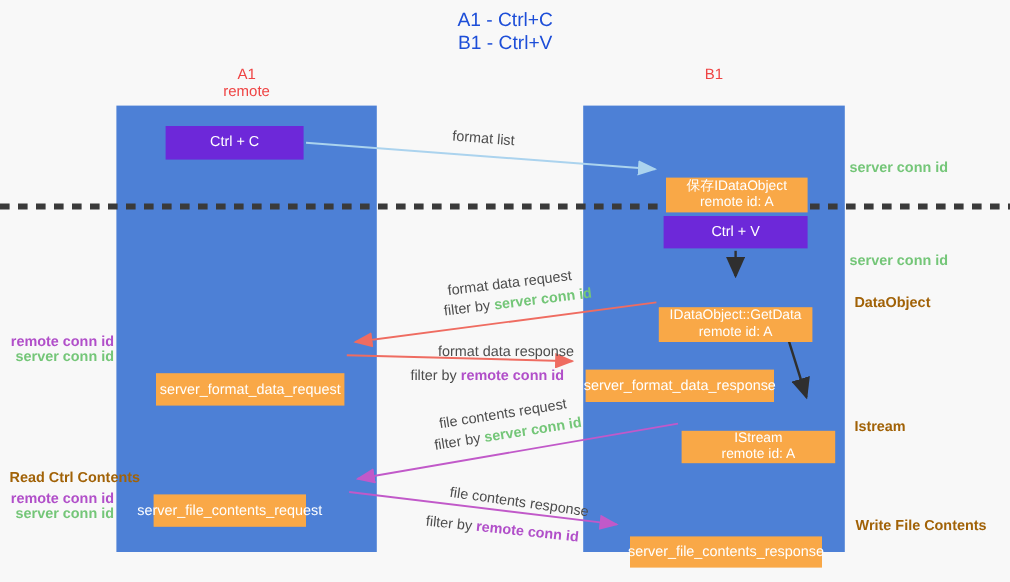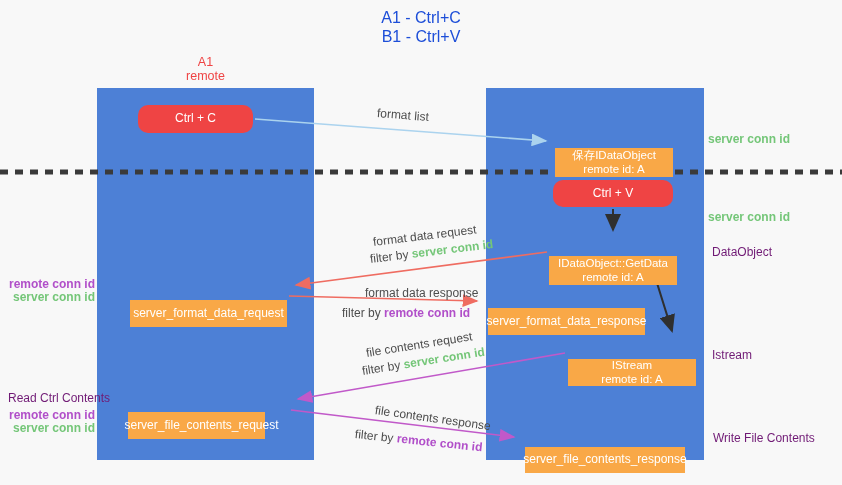--- a/index.html
+++ b/index.html
@@ -16,44 +16,45 @@
   .col-head{text-align:center;font-size:12.5px;line-height:14px;color:#ef4444;}
   
   .lifeline{background:#4d80d6;}
   
   svg.overlay{left:0;top:0;width:842px;height:485px;pointer-events:none;}
   
   .node{
     display:flex;flex-direction:column;align-items:center;justify-content:center;
     color:#ffffff;text-align:center;font-size:12px;line-height:13.5px;z-index:5;
   }
-  .node.green{background:#ef4444;border-radius:10px;}
+  .node.green{background:#6d28d9;}
   .node.orange{background:#f9a847;margin-top:19px;}
   .node.two{font-size:11.5px;}
   
   .lbl{font-size:12px;color:#4d4d4d;white-space:nowrap;transform-origin:left center;z-index:6;}
   .green-t{color:#74c678;font-weight:bold;}
   .purple-t{color:#b14fc9;font-weight:bold;}
   .side{font-size:12px;white-space:nowrap;z-index:6;}
-  .side.plain{color:#701a75;}
+  .side.plain{color:#a16207;font-weight:bold;}
   .rightcol{text-align:right;width:95px;left:0;line-height:13px;}
 </style>
 </head>
 <body>
 
 <div class="abs title">
   <div>A1 - Ctrl+C</div>
   <div>B1 - Ctrl+V</div>
 </div>
 
 <div class="abs col-head" style="left:97px;top:55px;width:217px;">
   <div>A1</div>
   <div>remote</div>
 </div>
 <div class="abs col-head" style="left:486px;top:55px;width:218px;">
+  <div>B1</div>
 </div>
 
 <div class="abs lifeline" style="left:97px;top:88px;width:217px;height:372px;"></div>
 <div class="abs lifeline" style="left:486px;top:88px;width:218px;height:372px;"></div>
 
 <svg class="abs overlay" viewBox="0 0 842 485">
   <defs>
     <marker id="m-blue" markerWidth="10" markerHeight="8" refX="9" refY="4" orient="auto">
         <path d="M0,0 L10,4 L0,8 z" fill="#abd3ee"></path>
       </marker>
@@ -84,31 +85,31 @@
   <span>保存IDataObject</span>
   <span>remote id: A</span>
 </div>
 <div class="abs node green" style="left:553px;top:180px;width:120px;height:27px;">
   <span>Ctrl + V</span>
 </div>
 <div class="abs node orange two" style="left:549px;top:237px;width:128px;height:29px;">
   <span>IDataObject::GetData</span>
   <span>remote id: A</span>
 </div>
-<div class="abs node orange" style="left:130px;top:281px;width:157px;height:27px;">
+<div class="abs node orange" style="left:130px;top:292px;width:157px;height:27px;">
   <span>server_format_data_request</span>
 </div>
 <div class="abs node orange" style="left:488px;top:289px;width:157px;height:27px;">
   <span>server_format_data_response</span>
 </div>
 <div class="abs node orange two" style="left:568px;top:340px;width:128px;height:27px;">
   <span>IStream</span>
   <span>remote id: A</span>
 </div>
-<div class="abs node orange" style="left:128px;top:393px;width:127px;height:27px;padding-left:10px;">
+<div class="abs node orange" style="left:128px;top:393px;width:127px;height:27px;">
   <span>server_file_contents_request</span>
 </div>
 <div class="abs node orange" style="left:525px;top:428px;width:160px;height:26px;">
   <span>server_file_contents_response</span>
 </div>
 
 <div class="abs lbl" style="left:377px;top:106px;transform:rotate(4.5deg);">
   <span>format list</span>
 </div>
 <div class="abs lbl" style="left:373px;top:235px;transform:rotate(-7deg);">

